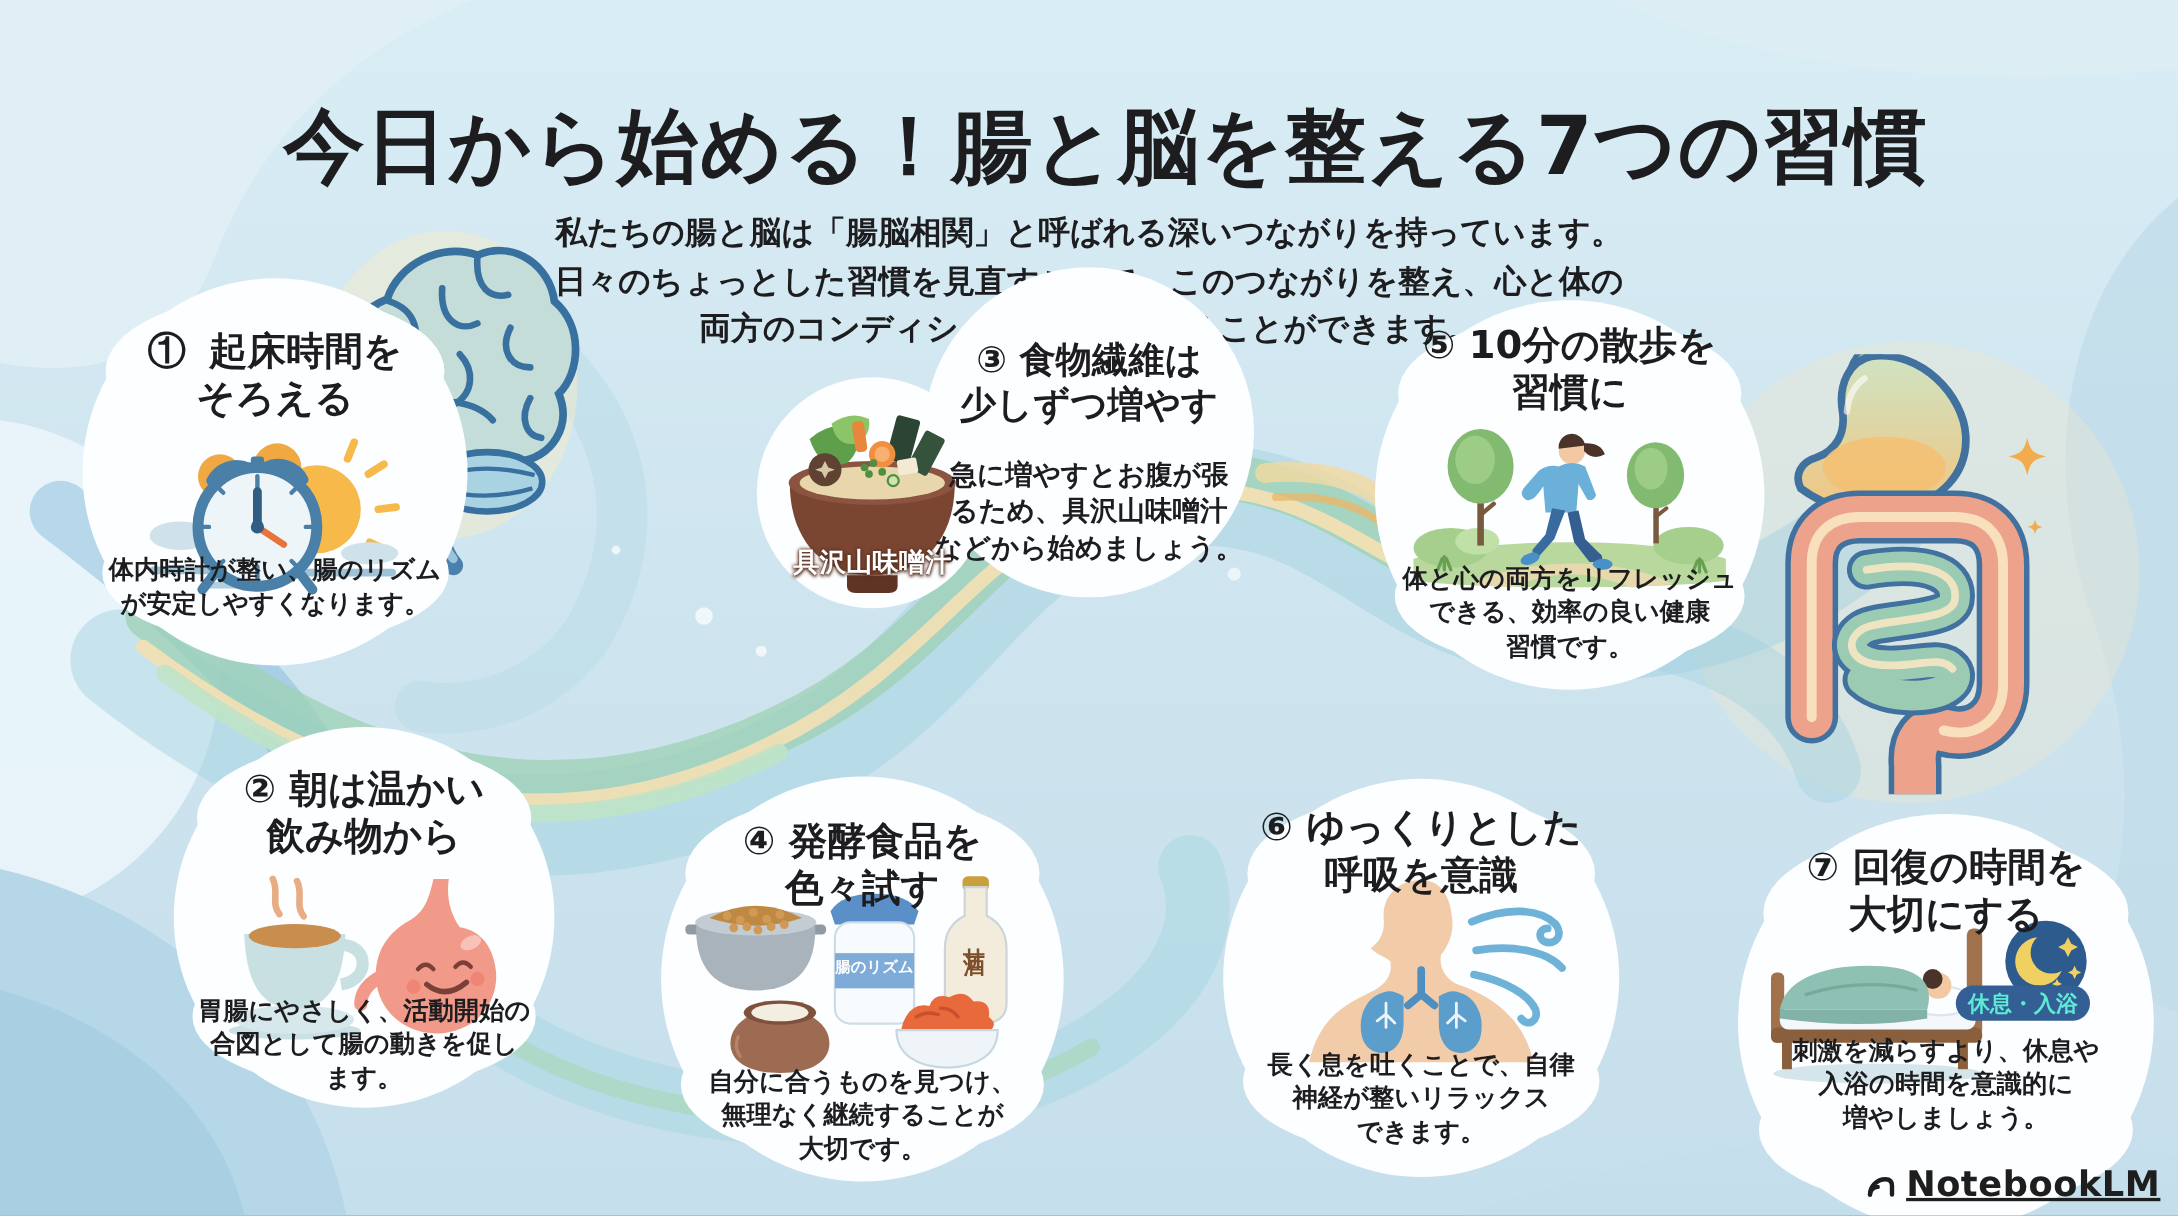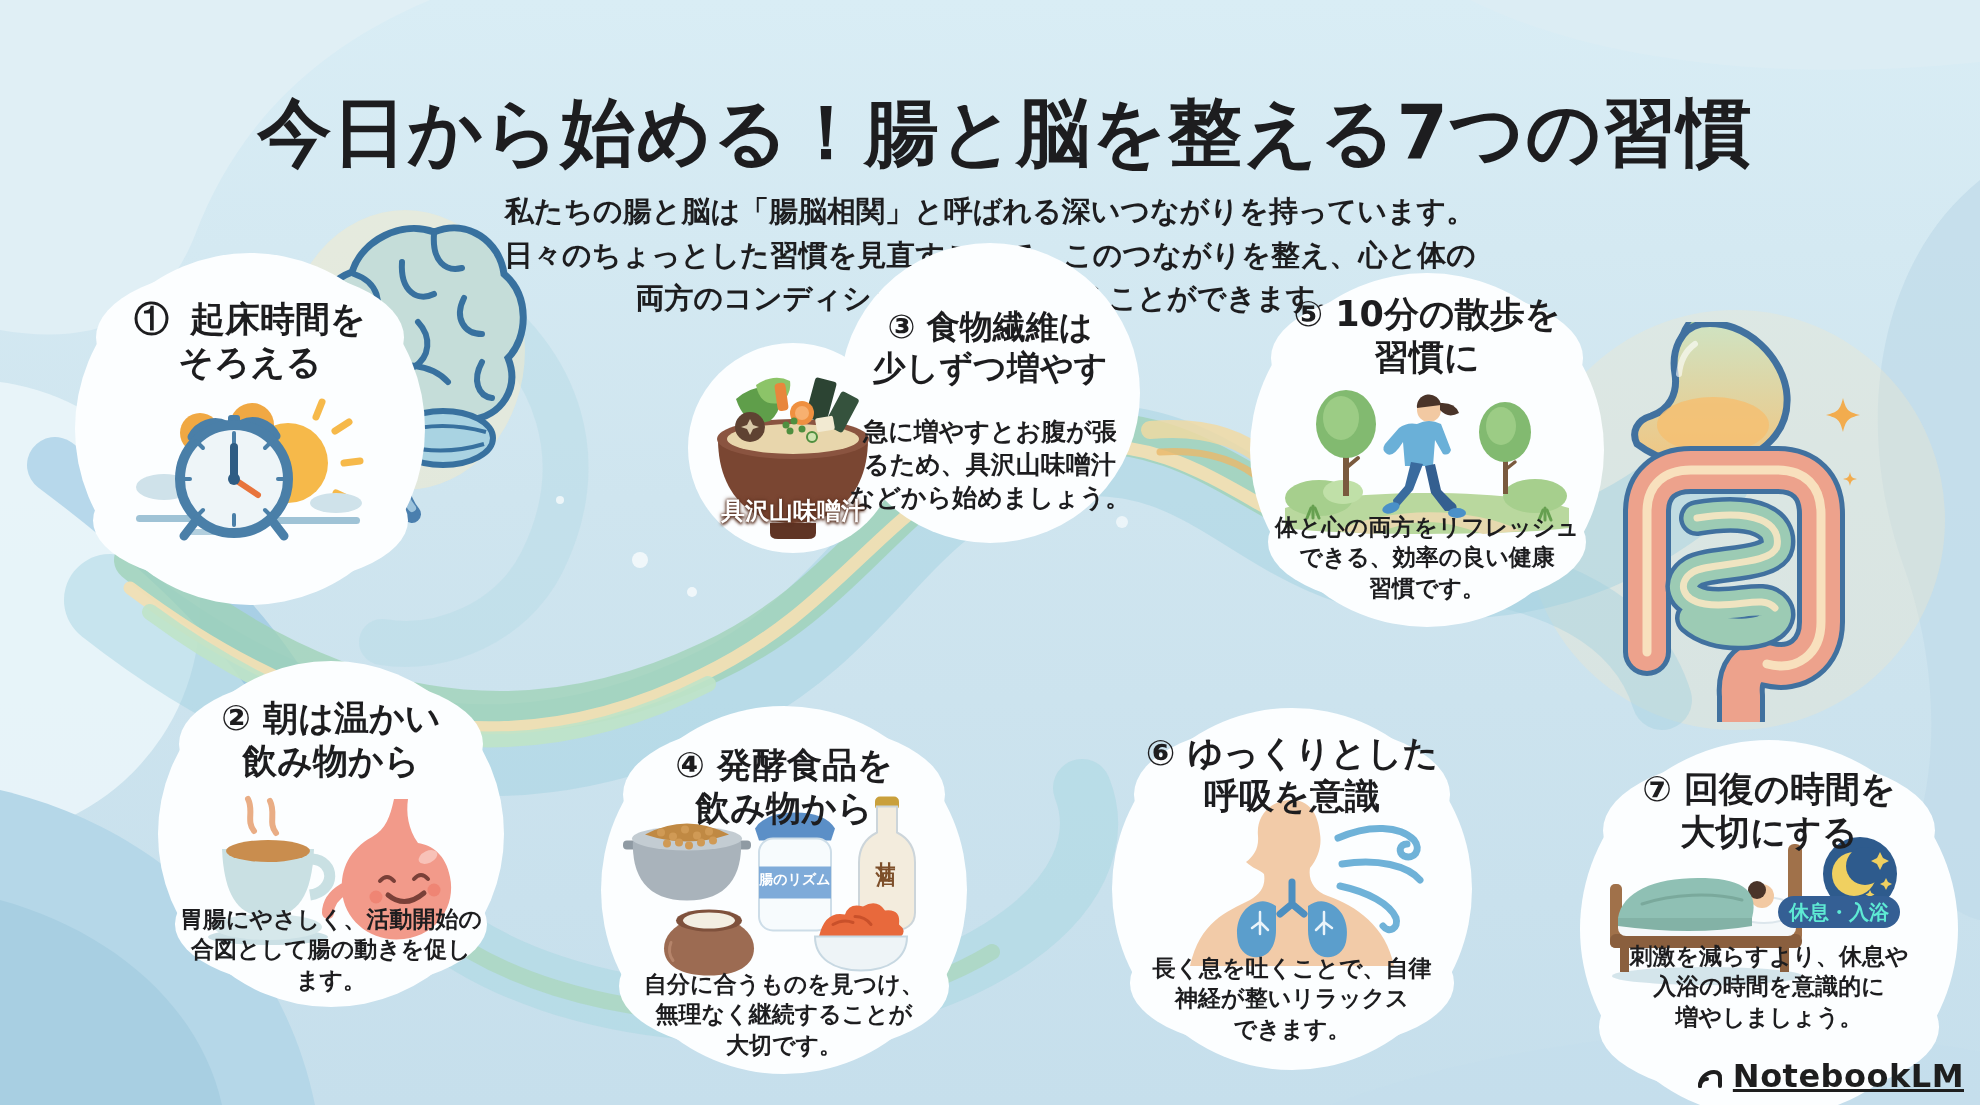--- a/index.html
+++ b/index.html
@@ -192,20 +192,22 @@
           <path d="M66,50 l7,7"></path>
             <path d="M142,50 l-7,7"></path>
             <path d="M66,126 l7,-7"></path>
             <path d="M142,126 l-7,-7"></path>
         </g>
         <path d="M104,88 V56" stroke="#2f5d84" stroke-width="8" stroke-linecap="round"></path>
         <path d="M104,88 L128,104" stroke="#e8743c" stroke-width="6" stroke-linecap="round"></path>
         <circle cx="104" cy="88" r="6" fill="#2f5d84"></circle>
       </svg>
     </div>
+    <p class="h-body">体内時計が整い、腸のリズム
+が安定しやすくなります。</p>
   </section>
 
   <section class="habit h3">
     <div class="blob-bowl"></div>
     <div class="blob-text"></div>
     <h2 class="h-head">③ 食物繊維は
 少しずつ増やす</h2>
     <p class="h-body">急に増やすとお腹が張
 るため、具沢山味噌汁
 などから始めましょう。</p>
@@ -269,21 +271,21 @@
     <p class="h-body">胃腸にやさしく、活動開始の
 合図として腸の動きを促し
 ます。</p>
   </section>
 
   <section class="habit h4">
     <div class="blob"></div>
     <div class="blob-cap"></div>
     <div class="blob-base"></div>
     <h2 class="h-head">④ 発酵食品を
-飲み物から</h2>
+色々試す</h2>
     <div class="h-icon">
       <svg viewBox="0 0 330 185">
         <rect x="4" y="48" width="16" height="9" rx="4" fill="#8f9aa3"></rect>
         <rect x="116" y="48" width="16" height="9" rx="4" fill="#8f9aa3"></rect>
         <path d="M14,46 h108 c2,38 -14,62 -54,62 c-40,0 -56,-24 -54,-62 Z" fill="#a9b3bb"></path>
         <ellipse cx="68" cy="46" rx="55" ry="12" fill="#c3ccd2"></ellipse>
         <path d="M26,42 q42,-22 84,0 q-42,14 -84,0 Z" fill="#c08943"></path>
         <g fill="#d09a55">
           <circle cx="42" cy="40" r="4"></circle>
             <circle cx="54" cy="44" r="4"></circle>

